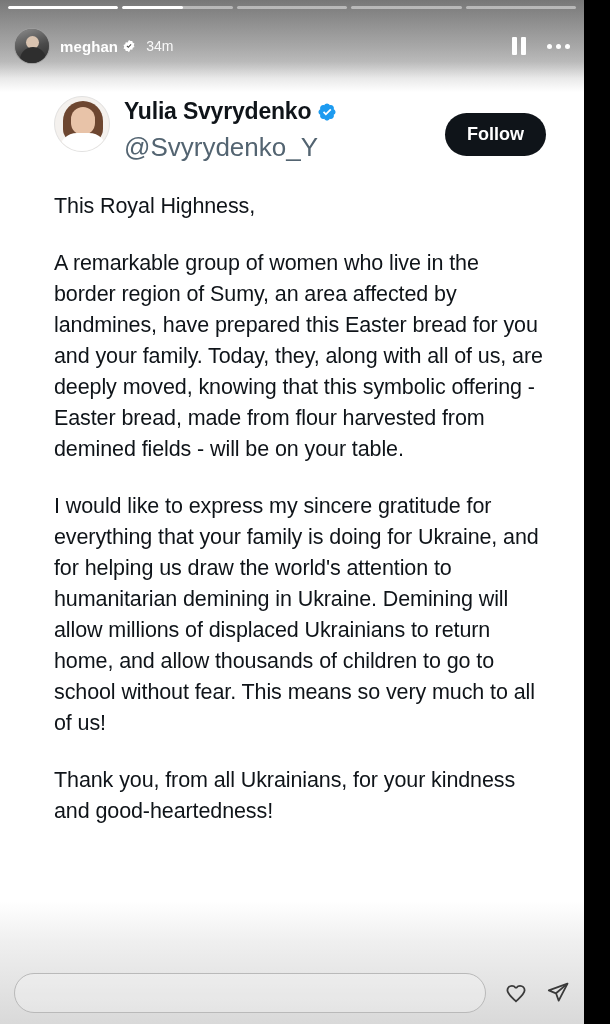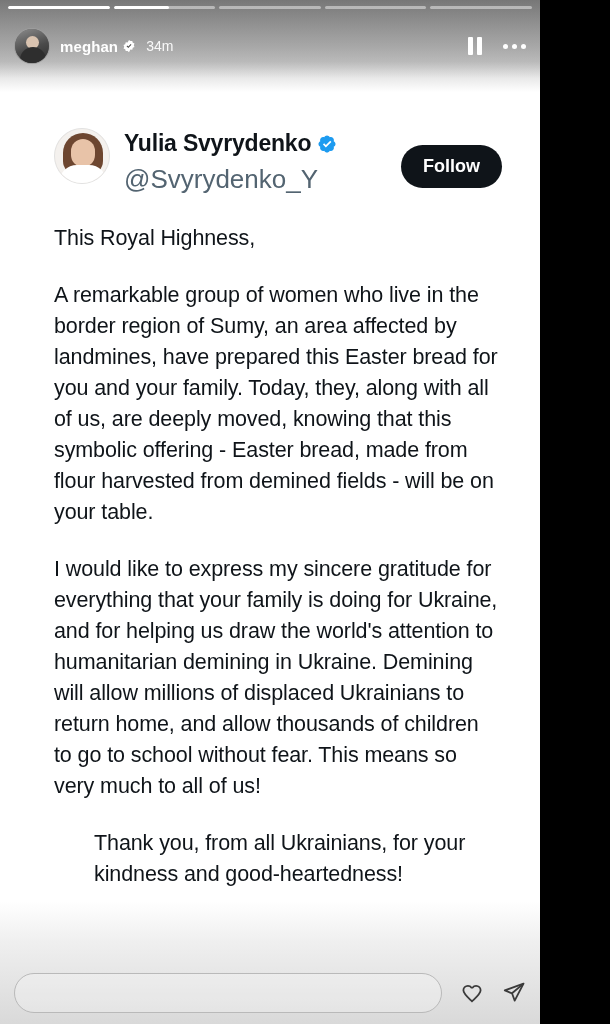--- a/index.html
+++ b/index.html
@@ -5,21 +5,21 @@
   * { box-sizing: border-box; margin: 0; padding: 0; }
   html, body {
     width: 610px;
     height: 1024px;
     background: #000;
     font-family: "Liberation Sans", sans-serif;
     overflow: hidden;
   }
   .story {
     position: relative;
-    width: 540px;
+    width: 584px;
     height: 1024px;
     background: linear-gradient(180deg, #d8d8d8 0%, #cfcfcf 6%, #ffffff 9%, #ffffff 88%, #efefef 92%, #d9d9d9 100%);
     overflow: hidden;
   }
 
   
   .progress-row {
     position: absolute;
     top: 6px;
     left: 8px;
@@ -121,21 +121,21 @@
     display: flex; gap: 4px; align-items: center;
   }
   .more-icon i {
     width: 5px; height: 5px; border-radius: 50%; background: #fff;
     display: block;
   }
 
   
   .tweet-card {
     position: absolute;
-    top: 128px;
+    top: 96px;
     left: 54px;
     right: 38px;
   }
   .tweet-head {
     display: flex;
     align-items: flex-start;
   }
   .tw-avatar {
     width: 56px; height: 56px;
     border-radius: 50%;
@@ -209,21 +209,21 @@
   }
 
   .tweet-body {
     margin-top: 28px;
     color: #0f1419;
     font-size: 21.5px;
     line-height: 31px;
     letter-spacing: -0.1px;
   }
   .tweet-body p { margin: 0 0 26px 0; }
-  .tweet-body p:last-child { margin-bottom: 0; margin-left: 40px; }
+  .tweet-body p:last-child { margin-bottom: 0; }
 
   
   .bottom-bar {
     position: absolute;
     left: 0; right: 0; bottom: 0;
     height: 62px;
     display: flex;
     align-items: center;
     padding: 0 14px;
     z-index: 5;

